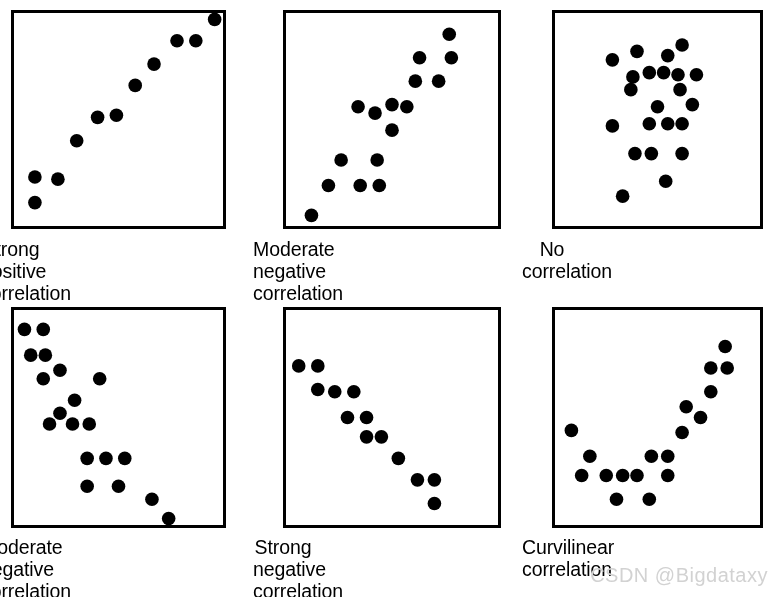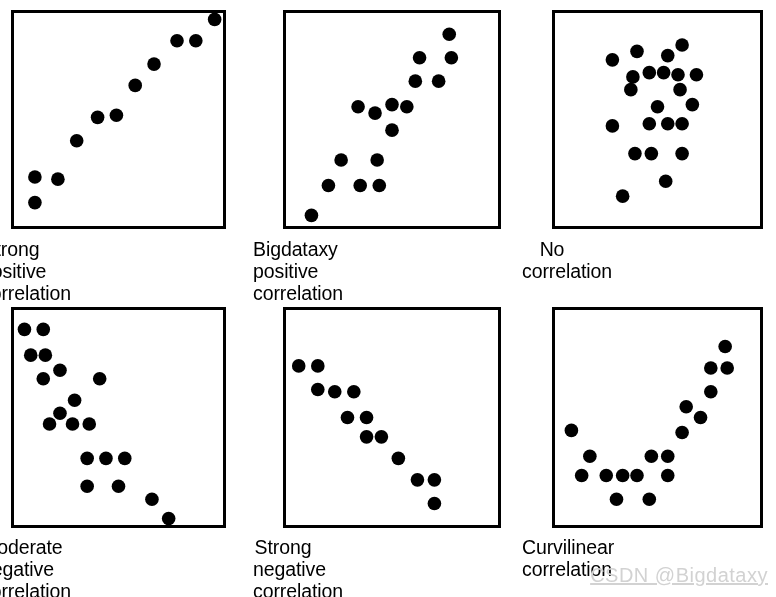--- a/index.html
+++ b/index.html
@@ -71,21 +71,20 @@
   .panel.r2 .caption { top: 229px; }
 
   .watermark {
     position: absolute;
     right: 8px;
     bottom: 10px;
     font-size: 20px;
     color: #d2d2d2;
     letter-spacing: 0.5px;
     white-space: nowrap;
-    text-decoration: underline;
   }
 
   .dot { fill: #000000; }
 </style>
 </head>
 <body>
 
 <div id="figure">
 
   <div class="panel r1 c1">
@@ -122,21 +121,21 @@
           <ellipse cx="50.000" cy="55.000" rx="3.211" ry="3.196" class="dot" fill="#000000"></ellipse>
           <ellipse cx="50.000" cy="43.000" rx="3.211" ry="3.196" class="dot" fill="#000000"></ellipse>
           <ellipse cx="57.000" cy="44.000" rx="3.211" ry="3.196" class="dot" fill="#000000"></ellipse>
           <ellipse cx="61.000" cy="32.000" rx="3.211" ry="3.196" class="dot" fill="#000000"></ellipse>
           <ellipse cx="72.000" cy="32.000" rx="3.211" ry="3.196" class="dot" fill="#000000"></ellipse>
           <ellipse cx="63.000" cy="21.000" rx="3.211" ry="3.196" class="dot" fill="#000000"></ellipse>
           <ellipse cx="78.000" cy="21.000" rx="3.211" ry="3.196" class="dot" fill="#000000"></ellipse>
           <ellipse cx="77.000" cy="10.000" rx="3.211" ry="3.196" class="dot" fill="#000000"></ellipse>
         </svg>
     </div>
-    <div class="caption">Bigdataxy positive
+    <div class="caption">Moderate negative
 correlation</div>
   </div>
 
   <div class="panel r1 c3">
     <div class="plot-box">
       <svg viewBox="0 0 100 100" preserveAspectRatio="none">
           <ellipse cx="28.000" cy="22.000" rx="3.318" ry="3.196" class="dot" fill="#000000"></ellipse>
           <ellipse cx="40.000" cy="18.000" rx="3.318" ry="3.196" class="dot" fill="#000000"></ellipse>
           <ellipse cx="55.000" cy="20.000" rx="3.318" ry="3.196" class="dot" fill="#000000"></ellipse>
           <ellipse cx="62.000" cy="15.000" rx="3.318" ry="3.196" class="dot" fill="#000000"></ellipse>

